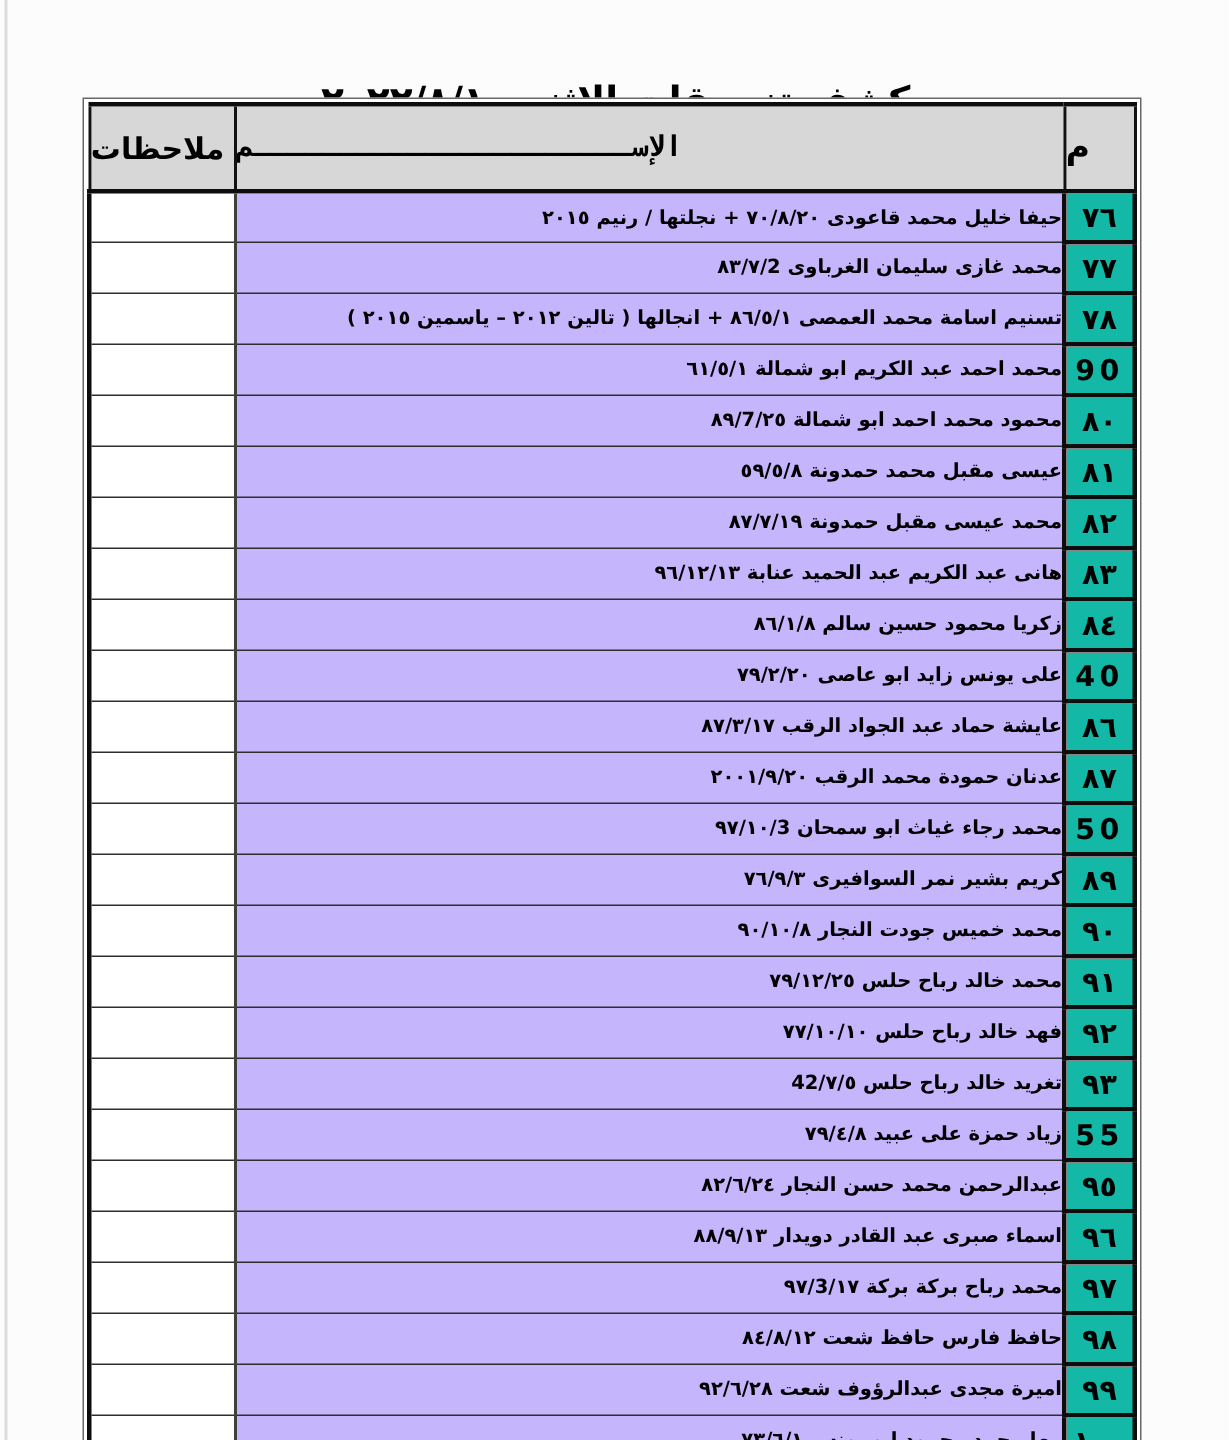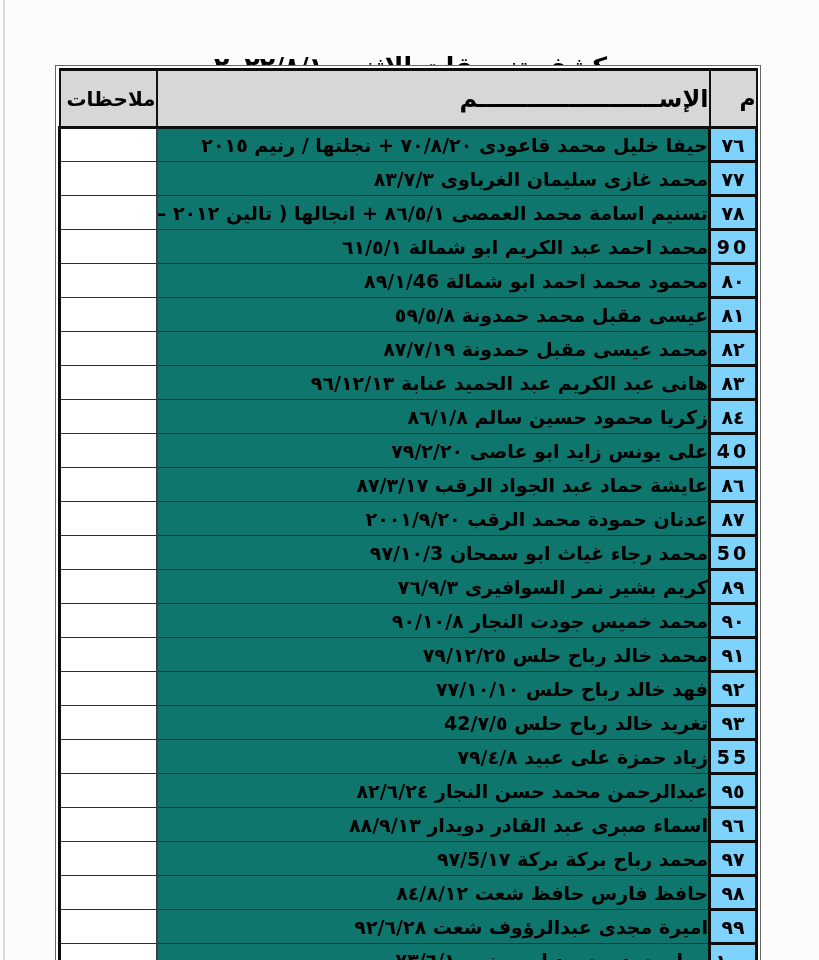--- a/index.html
+++ b/index.html
@@ -61,53 +61,53 @@
     white-space: nowrap;
   }
   
   table.roster th {
     background: #d7d7d7;
     height: 55px;
     border: 2px solid #111;
     border-bottom: 3px solid #0d0d0d;
     border-top: 3px solid #0d0d0d;
     vertical-align: middle;
-    text-align: right;
+    text-align: left;
   }
   th.col-serial {
     font-size: 22px;
     border-left: 3px solid #0d0d0d;
     border-right: 3px solid #0d0d0d;
   }
-  th.col-name  { font-size: 24px; }
+  th.col-name  { font-size: 19px; font-family: Liberation Mono, monospace; }
   th.col-notes {
     font-size: 20px;
     border-right: 2px solid #3f3f3f;
     border-left: 3px solid #0d0d0d;
   }
   
   table.roster td {
     height: 31px;
     vertical-align: middle;
   }
   td.col-serial {
-    background: #7dd3fc;
+    background: #14b8a6;
     border: 3px solid #0d0d0d;
     text-align: center;
     font-size: 19px;
     letter-spacing: 3px;
   }
   td.col-name {
-    background: #0f766e;
+    background: #c4b5fd;
     border-top: 1px solid #2e2e2e;
     border-bottom: 1px solid #2e2e2e;
     border-right: 3px solid #0d0d0d;
     border-left: 2px solid #3f3f3f;
     padding: 0 7px 0 4px;
-    font-size: 19px;
+    font-size: 13px;
   }
   td.col-notes {
     background: #fff;
     border-top: 1px solid #2e2e2e;
     border-bottom: 1px solid #2e2e2e;
     border-right: 2px solid #3f3f3f;
     border-left: 3px solid #0d0d0d;
   }
   table.roster tr:last-child td { border-bottom: 3px solid #0d0d0d; }
 </style>
@@ -133,36 +133,36 @@
       </tr>
     </thead>
     <tbody>
         <tr>
           <td class="col-serial">٧٦</td>
           <td class="col-name">حيفا خليل محمد قاعودى ٧٠/٨/٢٠ + نجلتها / رنيم ٢٠١٥</td>
           <td class="col-notes"></td>
         </tr>
         <tr>
           <td class="col-serial">٧٧</td>
-          <td class="col-name">محمد غازى سليمان الغرباوى ٨٣/٧/٣</td>
+          <td class="col-name">محمد غازى سليمان الغرباوى ٨٣/٧/2</td>
           <td class="col-notes"></td>
         </tr>
         <tr>
           <td class="col-serial">٧٨</td>
           <td class="col-name">تسنيم اسامة محمد العمصى ٨٦/٥/١ + انجالها ( تالين ٢٠١٢ – ياسمين ٢٠١٥ )</td>
           <td class="col-notes"></td>
         </tr>
         <tr>
           <td class="col-serial">90</td>
           <td class="col-name">محمد احمد عبد الكريم ابو شمالة ٦١/٥/١</td>
           <td class="col-notes"></td>
         </tr>
         <tr>
           <td class="col-serial">٨٠</td>
-          <td class="col-name">محمود محمد احمد ابو شمالة ٨٩/١/46</td>
+          <td class="col-name">محمود محمد احمد ابو شمالة ٨٩/7/٢٥</td>
           <td class="col-notes"></td>
         </tr>
         <tr>
           <td class="col-serial">٨١</td>
           <td class="col-name">عيسى مقبل محمد حمدونة ٥٩/٥/٨</td>
           <td class="col-notes"></td>
         </tr>
         <tr>
           <td class="col-serial">٨٢</td>
           <td class="col-name">محمد عيسى مقبل حمدونة ٨٧/٧/١٩</td>
@@ -233,21 +233,21 @@
           <td class="col-name">عبدالرحمن محمد حسن النجار ٨٢/٦/٢٤</td>
           <td class="col-notes"></td>
         </tr>
         <tr>
           <td class="col-serial">٩٦</td>
           <td class="col-name">اسماء صبرى عبد القادر دويدار ٨٨/٩/١٣</td>
           <td class="col-notes"></td>
         </tr>
         <tr>
           <td class="col-serial">٩٧</td>
-          <td class="col-name">محمد رباح بركة بركة ٩٧/5/١٧</td>
+          <td class="col-name">محمد رباح بركة بركة ٩٧/3/١٧</td>
           <td class="col-notes"></td>
         </tr>
         <tr>
           <td class="col-serial">٩٨</td>
           <td class="col-name">حافظ فارس حافظ شعت ٨٤/٨/١٢</td>
           <td class="col-notes"></td>
         </tr>
         <tr>
           <td class="col-serial">٩٩</td>
           <td class="col-name">اميرة مجدى عبدالرؤوف شعت ٩٢/٦/٢٨</td>

